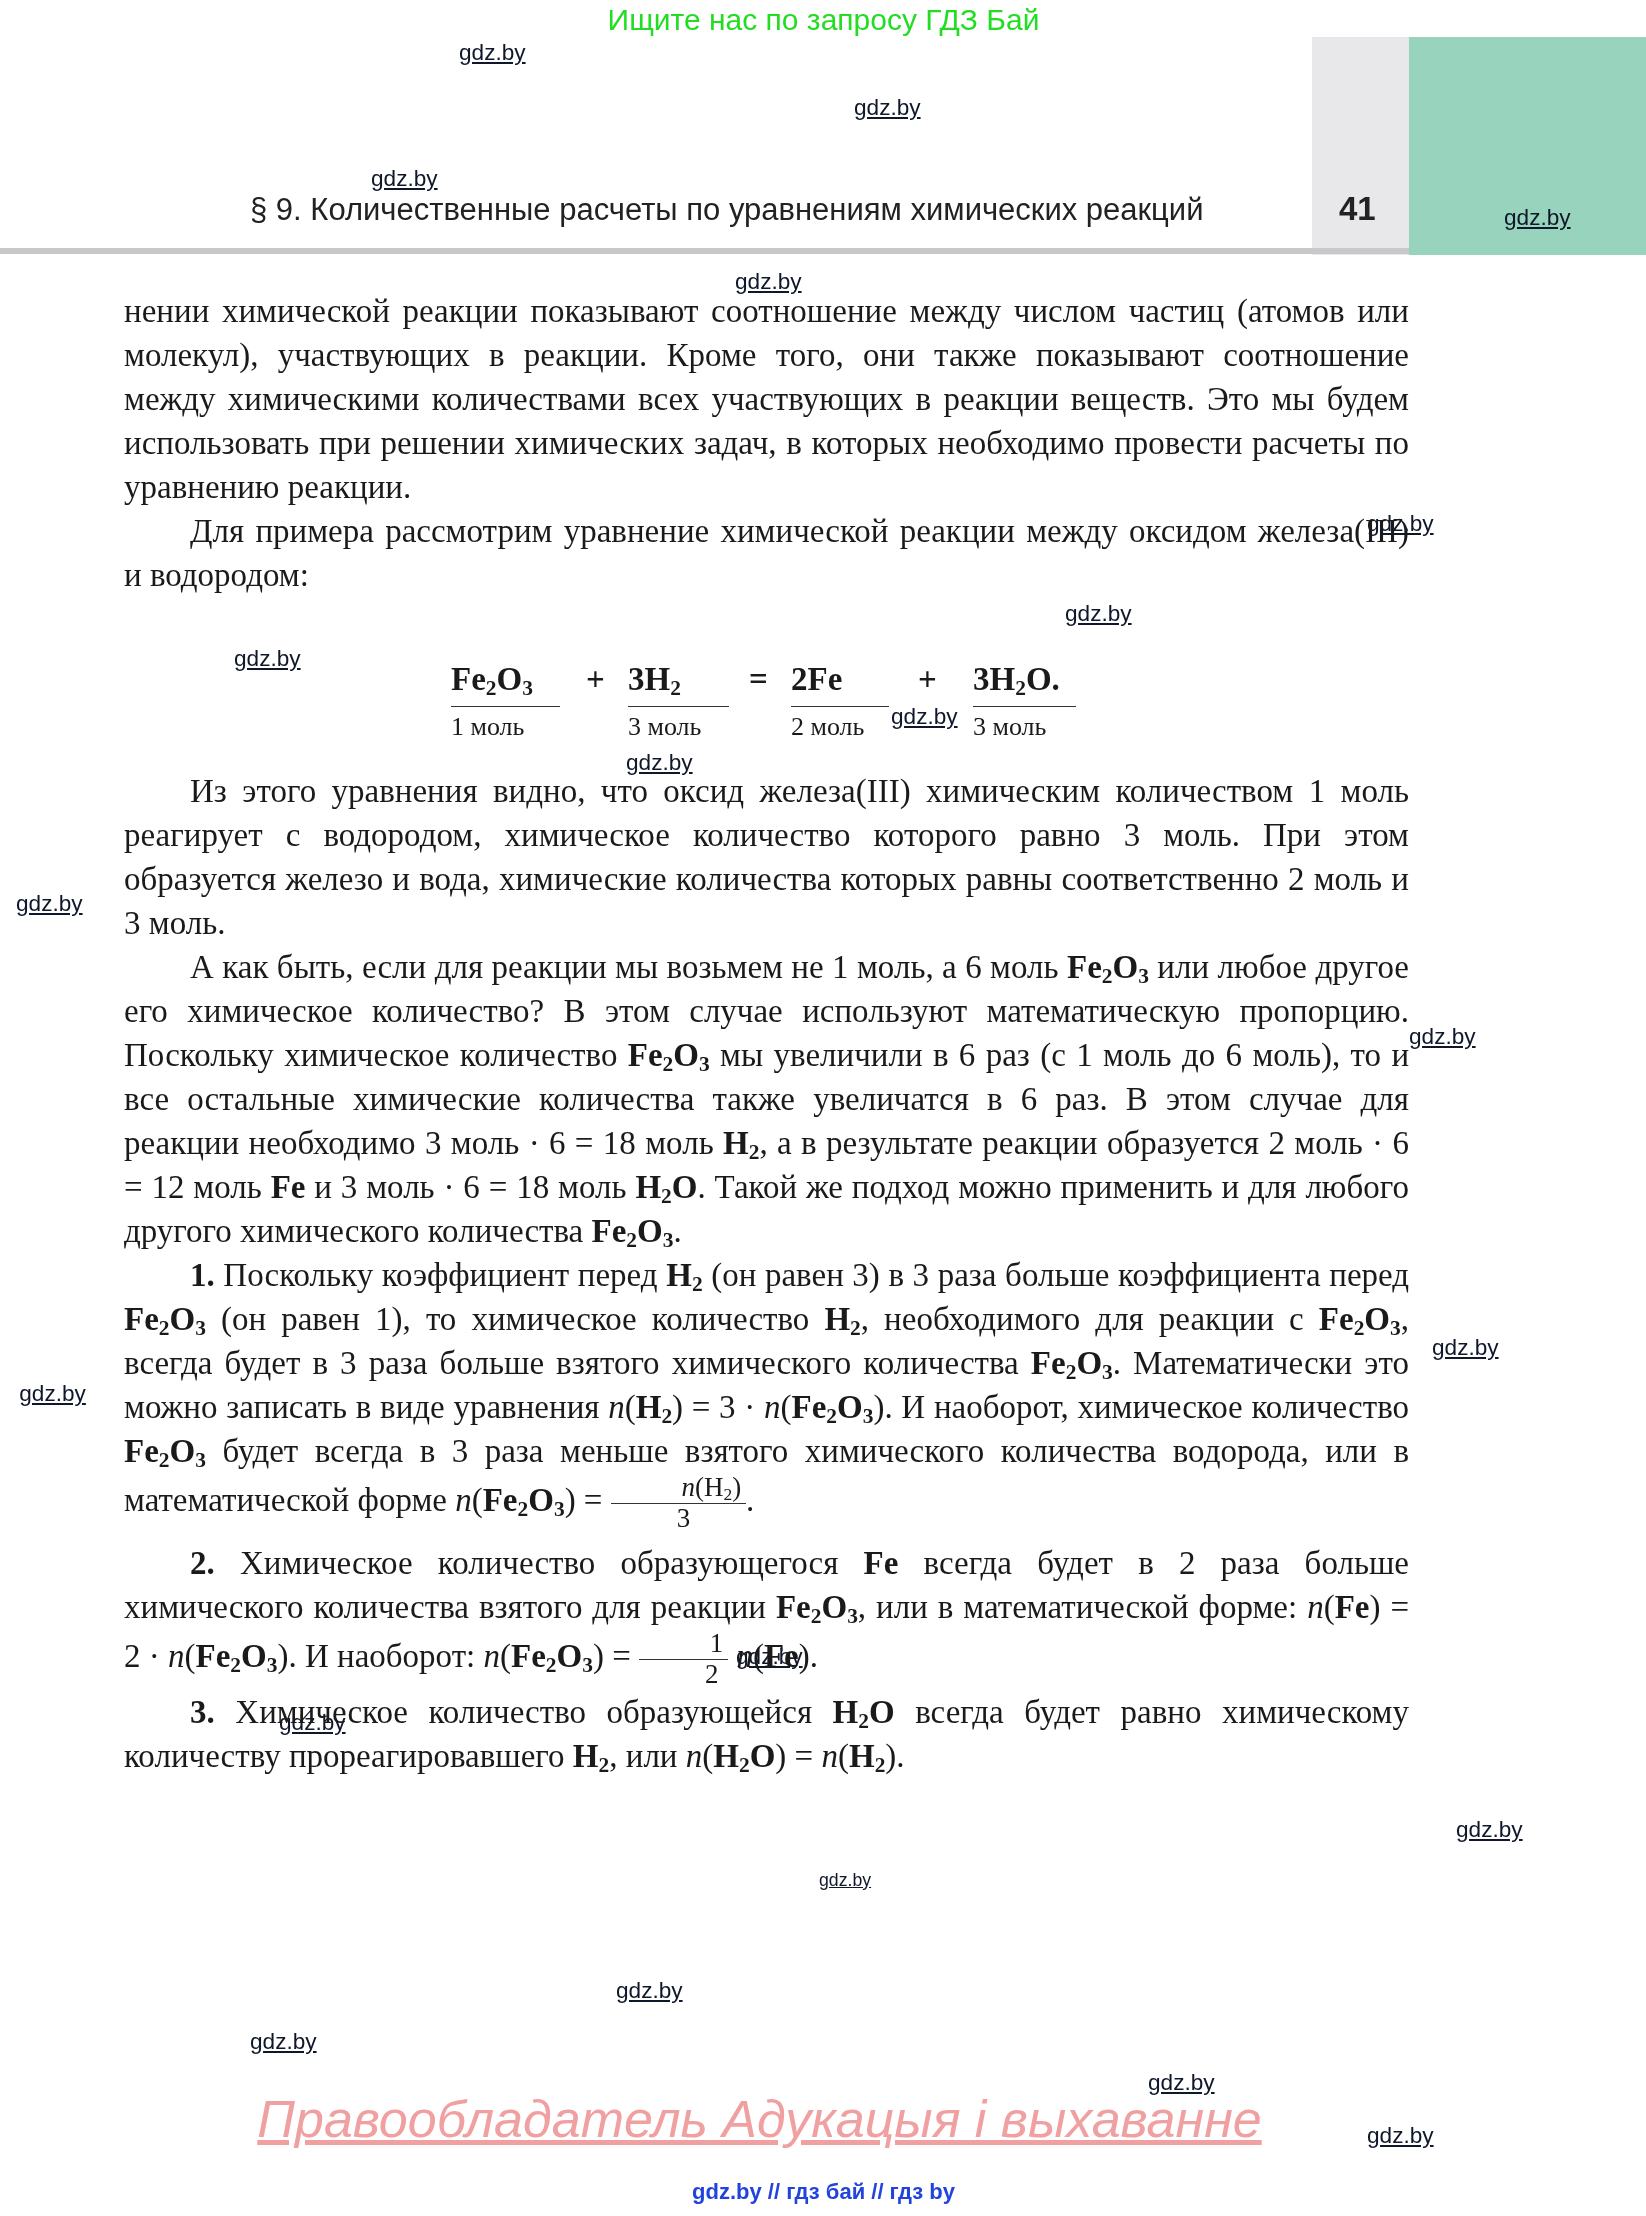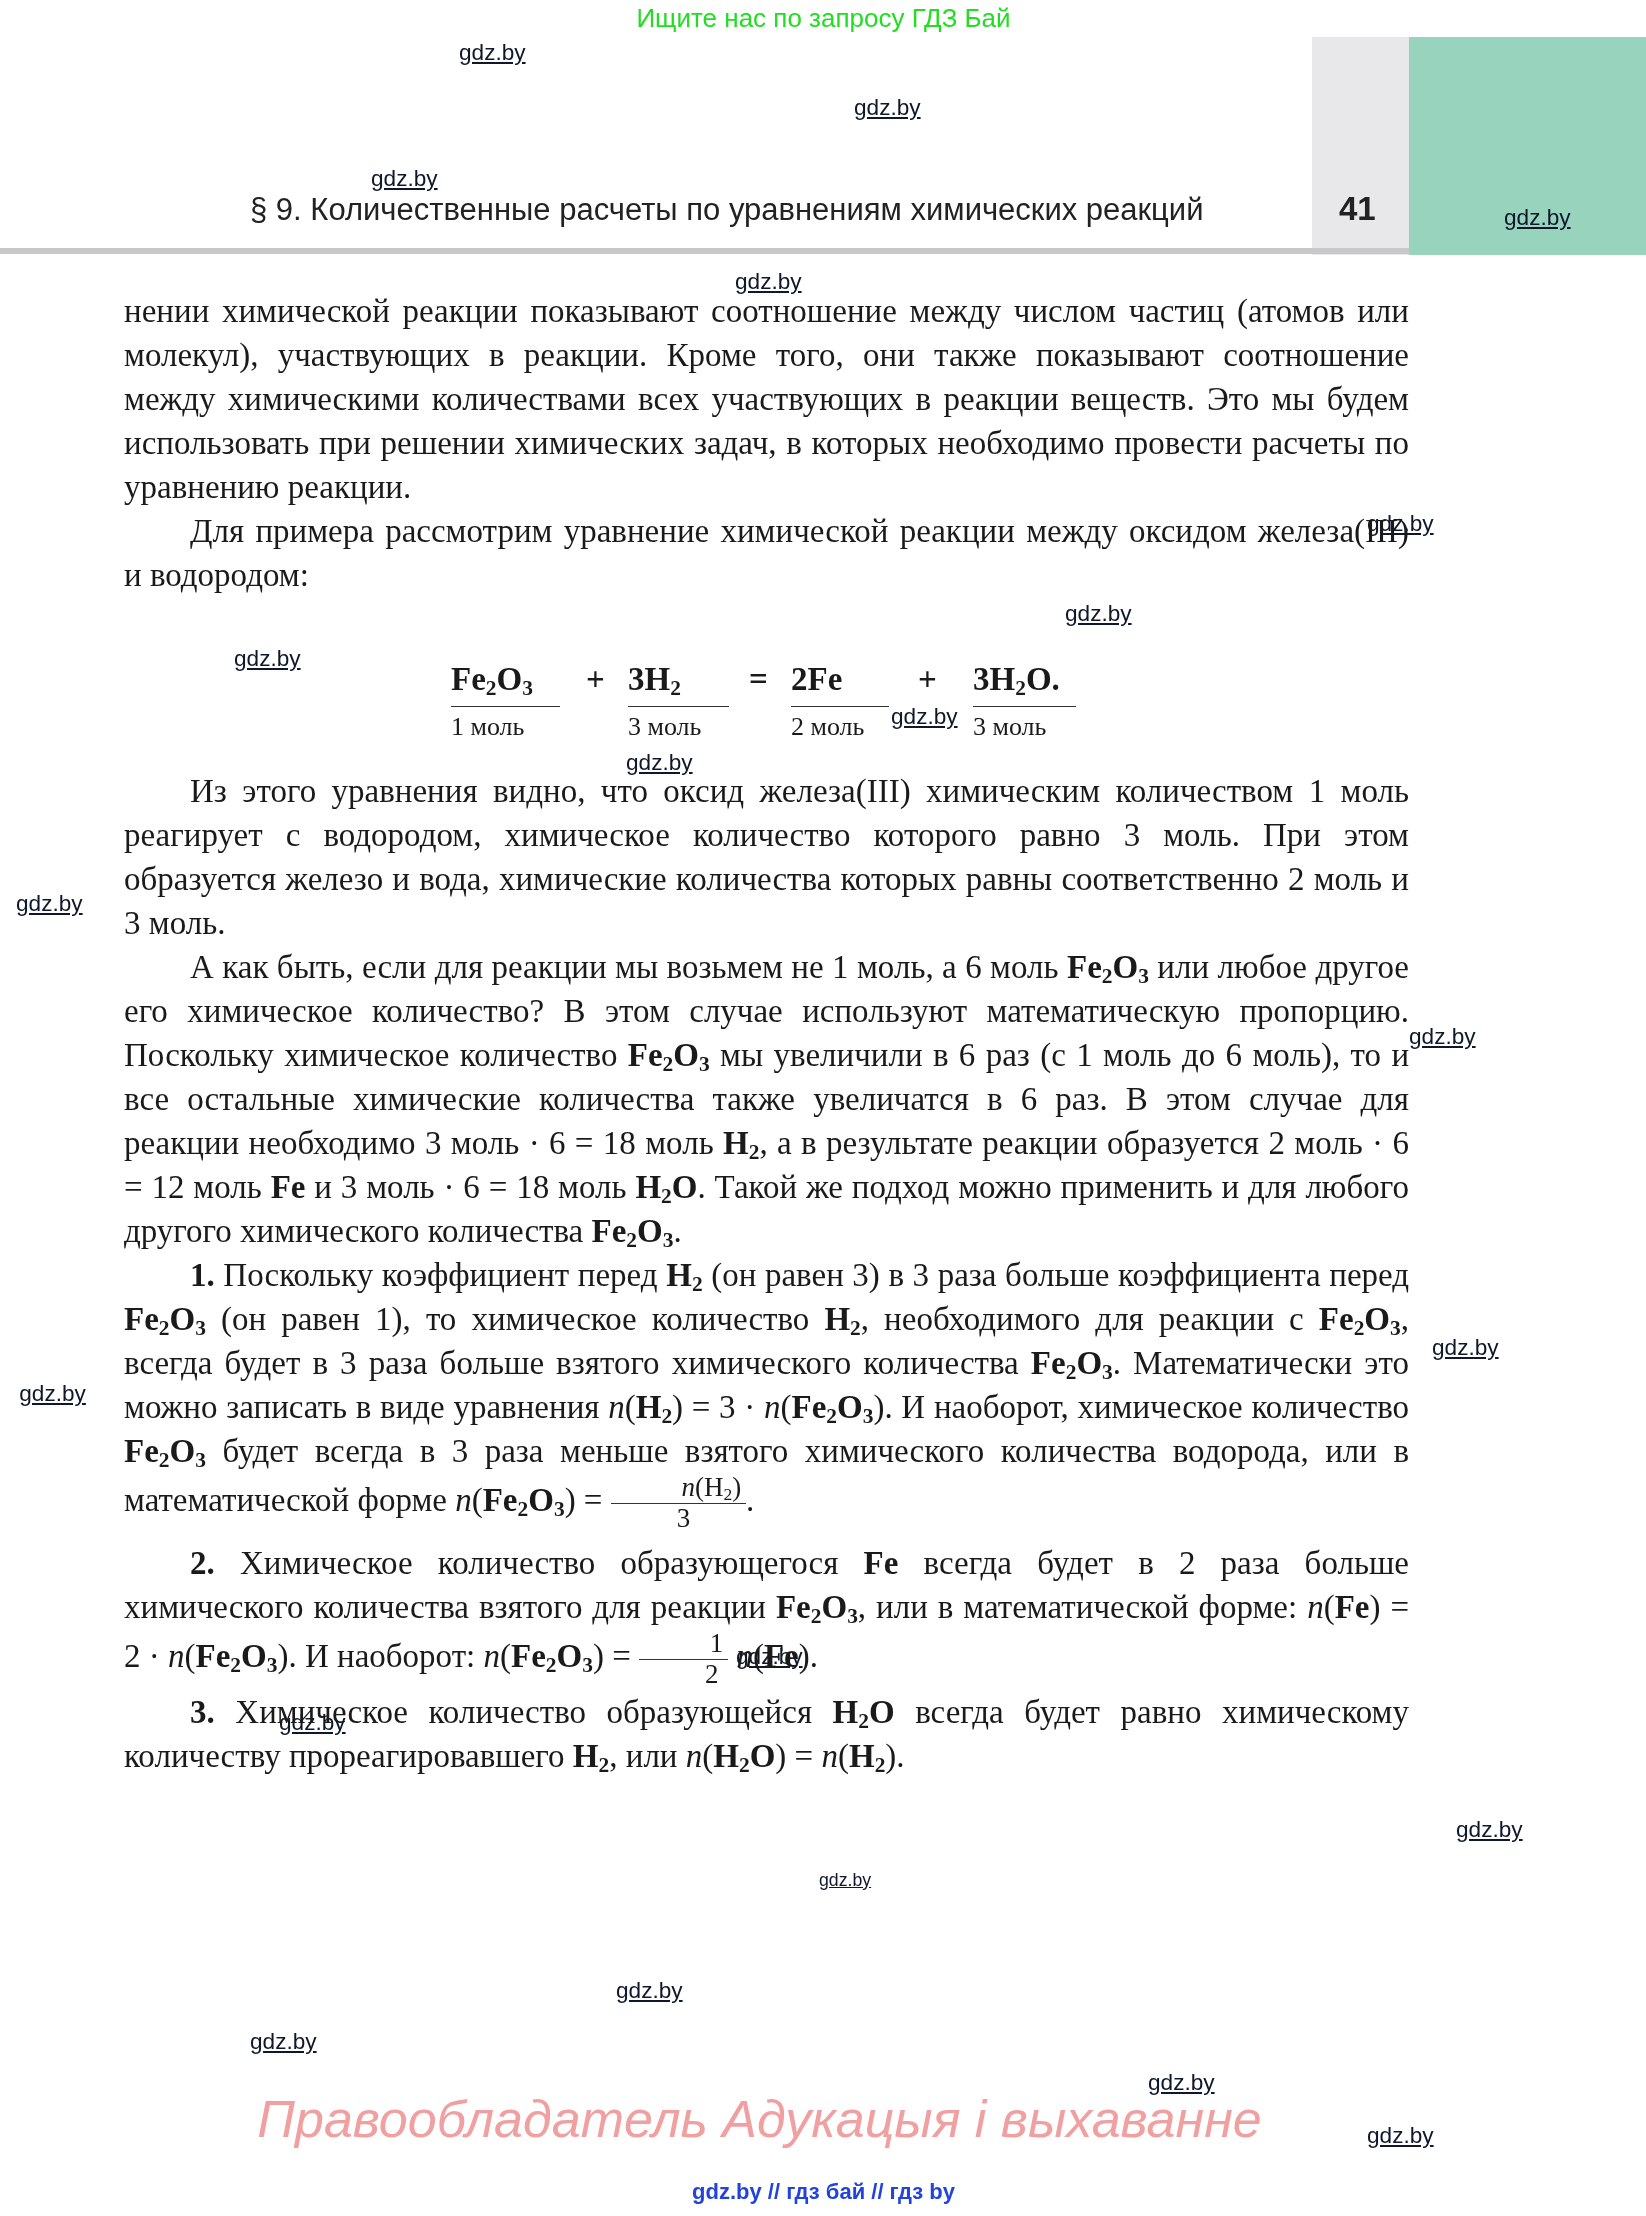--- a/index.html
+++ b/index.html
@@ -3,21 +3,21 @@
 <meta charset="utf-8">
 <style>
   html, body { margin:0; padding:0; }
   body {
     width:1647px; height:2216px; position:relative; overflow:hidden;
     background:#ffffff; color:#1a1a1a;
     font-family:"Liberation Serif", "DejaVu Serif", serif;
   }
   .top-banner {
     position:absolute; top:3.2px; left:0; width:1647px; text-align:center;
-    color:#22dd22; font-family:"Liberation Sans", sans-serif; font-size:26px;
+    color:#22dd22; font-family:"Liberation Sans", sans-serif; font-size:30px;
   }
   .wm {
     position:absolute; font-family:"Liberation Sans", sans-serif; font-size:22.6px; color:#0f172a;
     white-space:nowrap;
     text-decoration:underline;
   }
   .wm.small { font-size:17.7px; }
   .gray-tab { position:absolute; left:1312px; top:37px; width:97px; height:218px; background:#e8e8ea; }
   .green-tab { position:absolute; left:1409px; top:37px; width:238px; height:218px; background:#98d4bd; }
   .header-rule { position:absolute; left:0; top:248px; width:1409px; height:6.4px; background:#c8c8c8; }
@@ -44,21 +44,21 @@
   }
   .eq-term { position:absolute; top:0; text-align:left; }
   .eq-term .formula { display:block; padding-bottom:8px; }
   .eq-term .qty { display:block; border-top:1.6px solid #333; font-weight:normal; font-size:26px; padding-top:4.8px; }
   .eq-op { position:absolute; top:0; }
   .frac { display:inline-block; vertical-align:middle; text-align:center; line-height:1.1; }
   .frac .num { display:block; border-bottom:1.6px solid #333; padding:0 4.8px; font-size:27px; }
   .frac .den { display:block; font-size:27px; }
   .copyright {
     position:absolute; left:0; width:1519px; top:2089px; text-align:center;
-    font-family:"Liberation Sans", sans-serif; font-style:italic; font-size:52px; color:#f0a0a0;
+    font-family:"Liberation Sans", sans-serif; font-style:italic; font-size:52px; color:#f0a0a0;text-decoration:underline;
   }
   .footer-links {
     position:absolute; top:2179px; left:0; width:1647px; text-align:center;
     font-family:"Liberation Sans", sans-serif; font-size:22px; color:#2244dd;font-weight:bold;
   }
 </style>
 </head>
 <body>
 
 <div class="top-banner">Ищите нас по запросу ГДЗ Бай</div>

